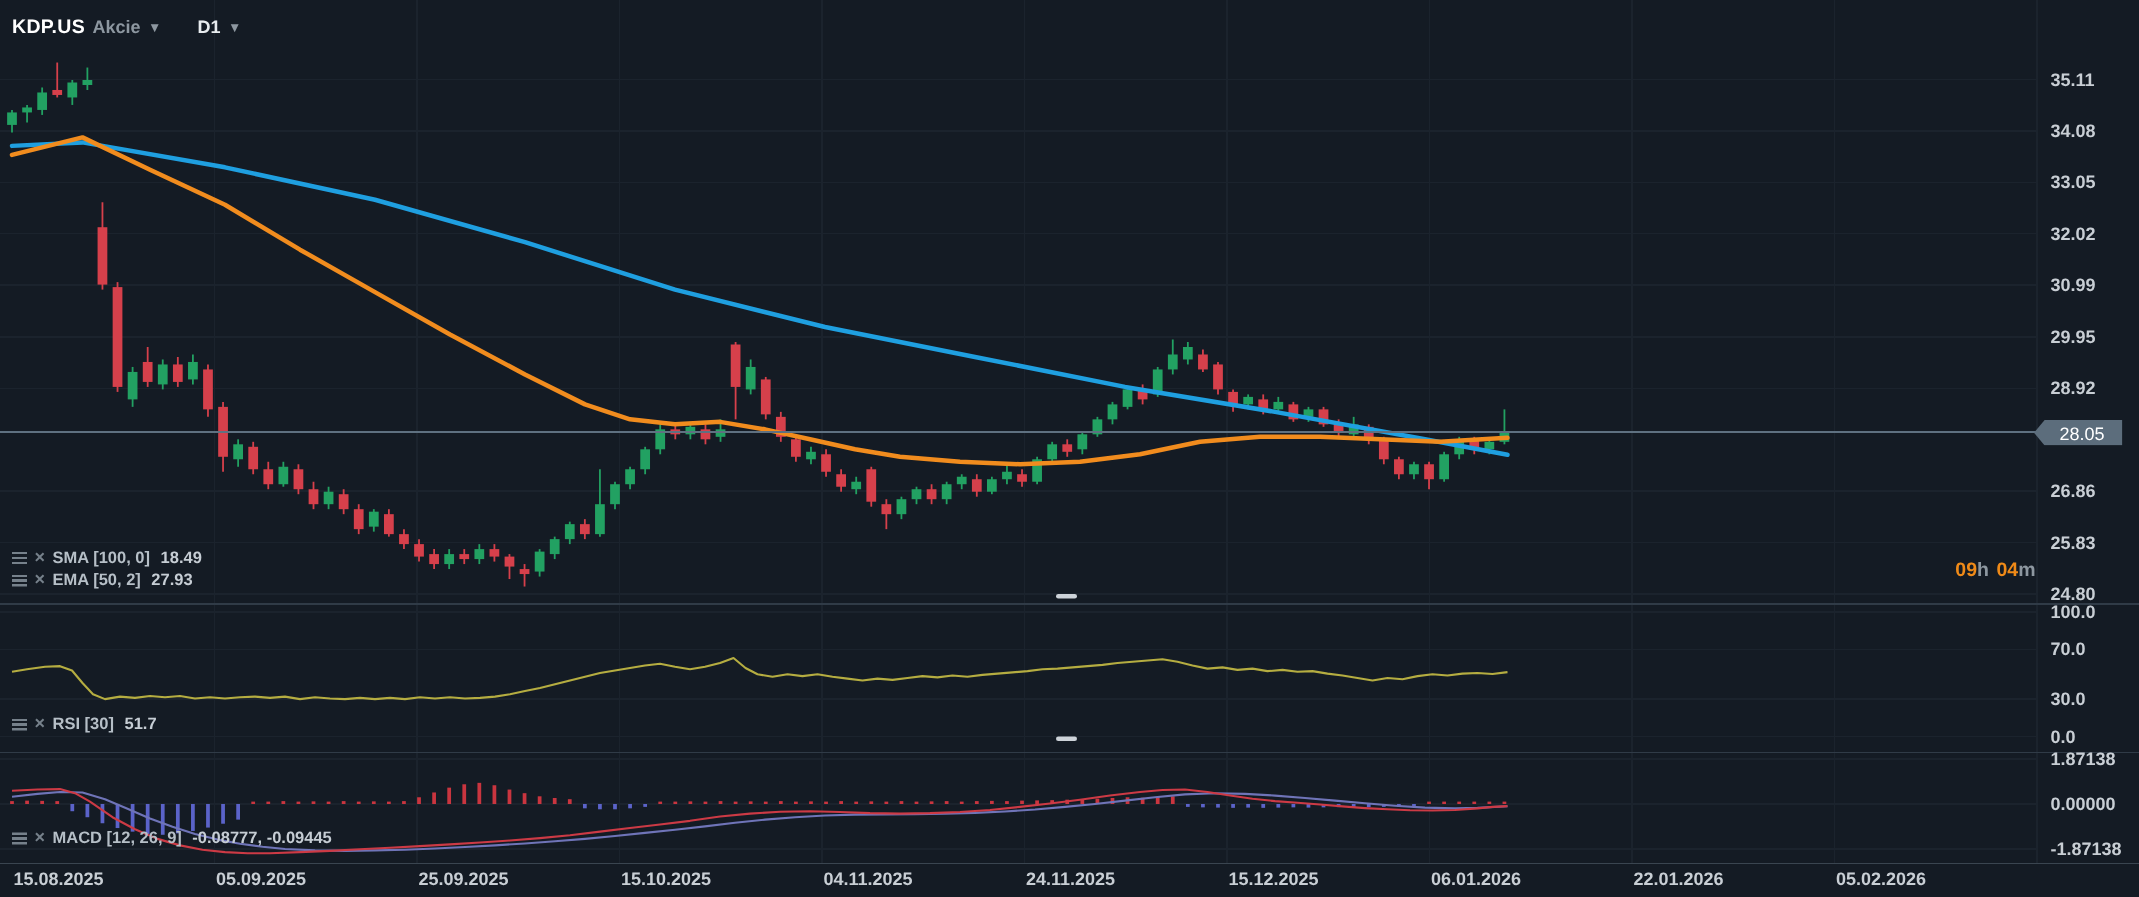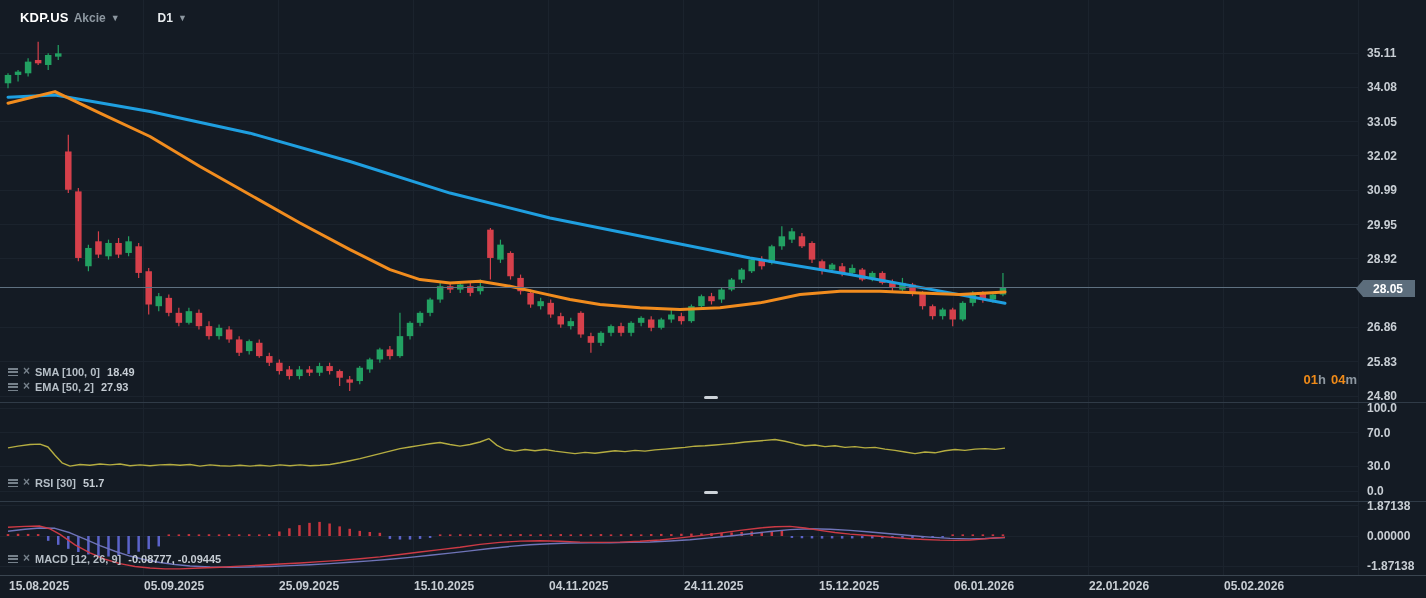--- a/index.html
+++ b/index.html
@@ -1,36 +1,36 @@
 <!DOCTYPE html>
 <html><head>
 <meta charset="utf-8">
 <style>
   html,body{margin:0;padding:0;background:#141b24;width:1426px;height:598px;overflow:hidden;
     font-family:"Liberation Sans",sans-serif;}
   .app{position:relative;width:1426px;height:598px;}
   svg{position:absolute;left:0;top:0;}
-  .header{position:absolute;left:20px;top:10px;display:flex;align-items:center;gap:18px;z-index:5;justify-content:center;}
+  .header{position:absolute;left:8px;top:10px;display:flex;align-items:center;gap:4px;z-index:5;justify-content:center;}
   .sym-btn,.tf-btn{display:flex;align-items:baseline;gap:5px;cursor:pointer;}
   .sym{color:#ffffff;font-size:13px;font-weight:bold;letter-spacing:.2px;}
   .mkt{color:#8d97a0;font-size:12px;font-weight:bold;}
   .chev{color:#8d97a0;font-size:9px;position:relative;top:-1px;}
   .tf-btn{margin-left:20px;}
   .tf{color:#e8ecef;font-size:12px;font-weight:bold;}
   .legend{position:absolute;display:flex;align-items:center;gap:5px;z-index:5;height:12px;}
   .bars-ico{width:10px;height:8px;background:repeating-linear-gradient(#76818b 0 1.6px,transparent 1.6px 3.3px);}
   .x-ico{color:#76818b;font-size:12px;font-weight:bold;line-height:8px;position:relative;top:-1px;cursor:pointer;}
   .leg-t{color:#b6bfc7;font-size:11px;font-weight:bold;white-space:nowrap;}
   .leg-v{color:#c6cdd4;font-size:11px;font-weight:bold;margin-left:2px;white-space:nowrap;}
   .countdown{position:absolute;top:372px;right:69px;font-size:13px;font-weight:bold;z-index:5;}
   .cd-num{color:#ef8a18;} .cd-unit{color:#8d97a0;margin-right:5px;} .cd-unit:last-child{margin-right:0;}
   .price-tag{position:absolute;left:1356px;top:280px;width:59px;height:17px;background:#5c6d7c;
     clip-path:polygon(0 50%,12% 0,100% 0,100% 100%,12% 100%);display:flex;align-items:center;
     justify-content:center;padding-left:5px;box-sizing:border-box;z-index:5;}
-  .price-tag span{color:#ffffff;font-size:12px;font-weight:bold;}
+  .price-tag span{color:#ffffff;font-size:12px;font-weight:normal;}
 </style>
 </head>
 <body>
 
 <div class="app">
   <svg id="chart" width="1426" height="598" viewBox="0 0 1426 598">
       <line x1="143" y1="0" x2="143" y2="575" stroke="#1b232d" stroke-width="1" shape-rendering="crispEdges"></line>
       <line x1="278" y1="0" x2="278" y2="575" stroke="#1b232d" stroke-width="1" shape-rendering="crispEdges"></line>
       <line x1="413" y1="0" x2="413" y2="575" stroke="#1b232d" stroke-width="1" shape-rendering="crispEdges"></line>
       <line x1="548" y1="0" x2="548" y2="575" stroke="#1b232d" stroke-width="1" shape-rendering="crispEdges"></line>
@@ -427,18 +427,18 @@
     <span class="leg-t">RSI [30]</span>
     <span class="leg-v">51.7</span>
   </div>
   <div class="legend" style="left:8px;top:553px;">
     <span class="bars-ico"></span>
     <span class="x-ico">×</span>
     <span class="leg-t">MACD [12, 26, 9]</span>
     <span class="leg-v">-0.08777, -0.09445</span>
   </div>
 
-  <div class="countdown"><span class="cd-num">01</span><span class="cd-unit">h</span><span class="cd-num">04</span><span class="cd-unit">m</span></div>
+  <div class="countdown"><span class="cd-num">09</span><span class="cd-unit">h</span><span class="cd-num">04</span><span class="cd-unit">m</span></div>
 
   <div class="price-tag">
     <span>28.05</span>
   </div>
 </div>
 
 </body></html>

